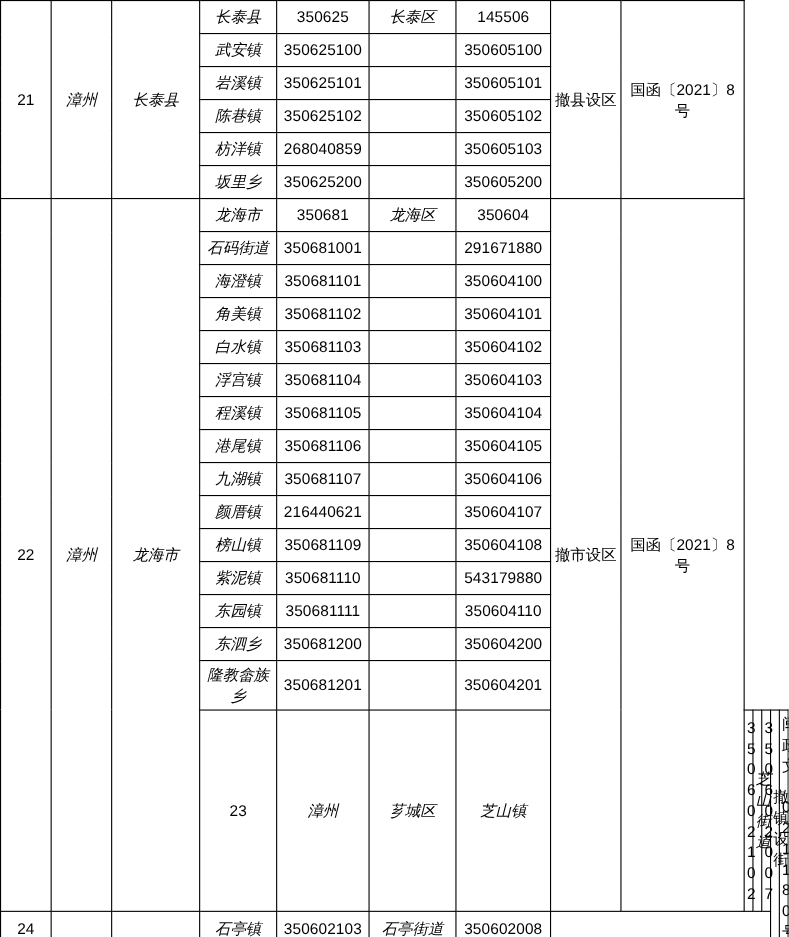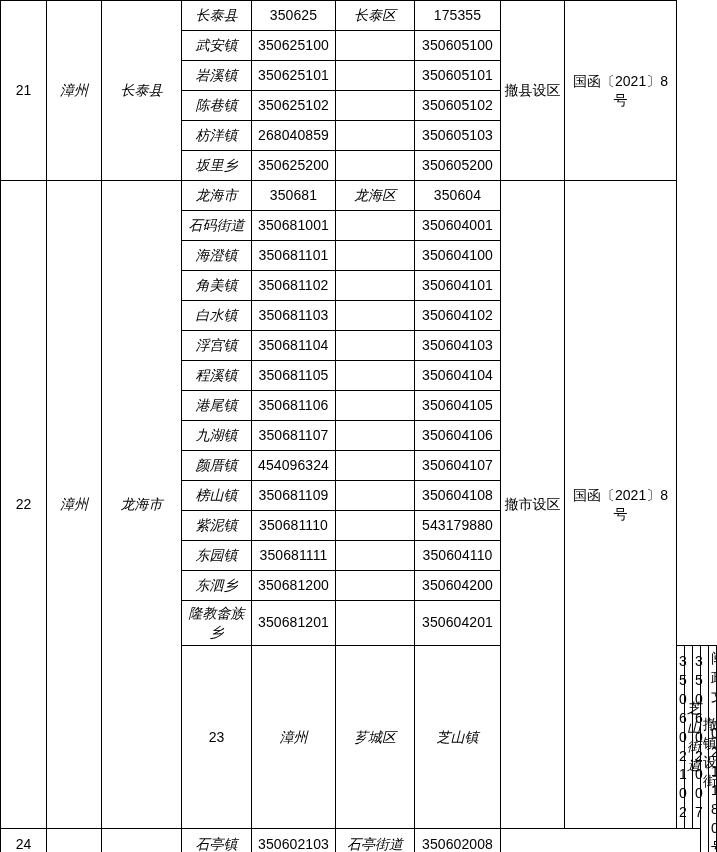--- a/index.html
+++ b/index.html
@@ -62,21 +62,21 @@
       <col class="col8">
   </colgroup>
   <tbody>
       <tr>
         <td class="num" rowspan="6">21</td>
         <td class="name" rowspan="6">漳州</td>
         <td class="name" rowspan="6">长泰县</td>
         <td class="name">长泰县</td>
         <td class="code">350625</td>
         <td class="name">长泰区</td>
-        <td class="code">175355</td>
+        <td class="code">145506</td>
         <td class="narrow-label" rowspan="6">撤县设区</td>
         <td class="doc" rowspan="6">国函〔2021〕8号</td>
       </tr>
       <tr>
         <td class="name">武安镇</td>
         <td class="code">350625100</td>
         <td class="name"></td>
         <td class="code">350605100</td>
       </tr>
       <tr>
@@ -111,21 +111,21 @@
         <td class="code">350681</td>
         <td class="name">龙海区</td>
         <td class="code">350604</td>
         <td class="narrow-label" rowspan="16">撤市设区</td>
         <td class="doc" rowspan="16">国函〔2021〕8号</td>
       </tr>
       <tr>
         <td class="name">石码街道</td>
         <td class="code">350681001</td>
         <td class="name"></td>
-        <td class="code">350604001</td>
+        <td class="code">291671880</td>
       </tr>
       <tr>
         <td class="name">海澄镇</td>
         <td class="code">350681101</td>
         <td class="name"></td>
         <td class="code">350604100</td>
       </tr>
       <tr>
         <td class="name">角美镇</td>
         <td class="code">350681102</td>
@@ -157,21 +157,21 @@
         <td class="code">350604105</td>
       </tr>
       <tr>
         <td class="name">九湖镇</td>
         <td class="code">350681107</td>
         <td class="name"></td>
         <td class="code">350604106</td>
       </tr>
       <tr>
         <td class="name">颜厝镇</td>
-        <td class="code">454096324</td>
+        <td class="code">216440621</td>
         <td class="name"></td>
         <td class="code">350604107</td>
       </tr>
       <tr>
         <td class="name">榜山镇</td>
         <td class="code">350681109</td>
         <td class="name"></td>
         <td class="code">350604108</td>
       </tr>
       <tr>

